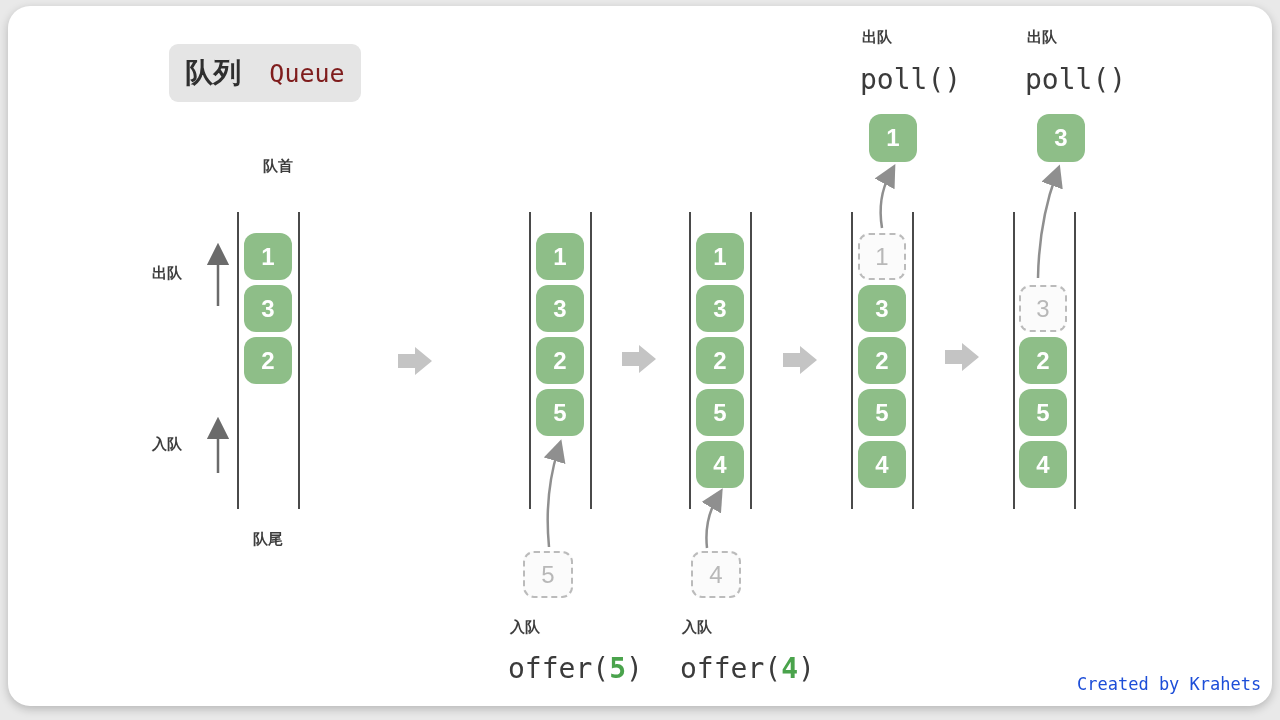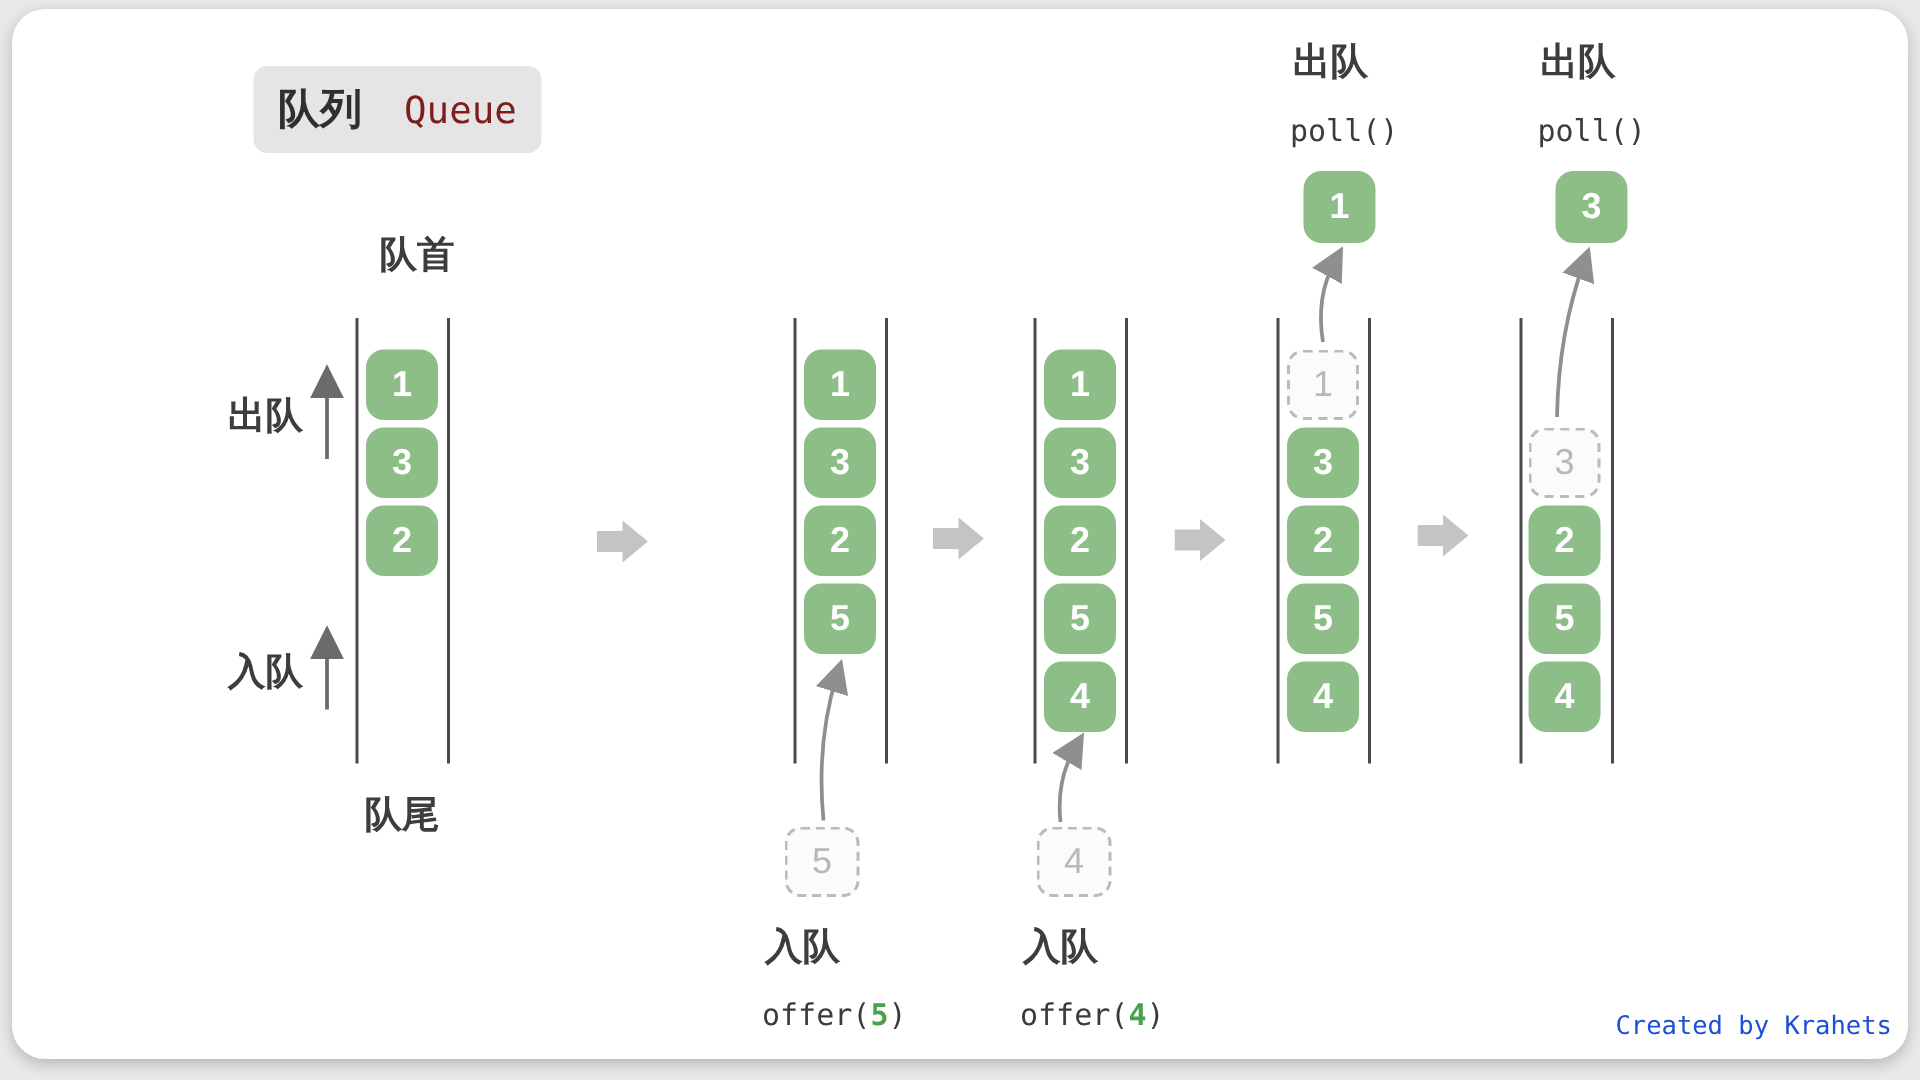--- a/index.html
+++ b/index.html
@@ -13,22 +13,22 @@
     box-shadow:0 3px 10px rgba(0,0,0,0.22);
   }
   .abs{position:absolute;}
   .badge{
     position:absolute;left:169px;top:44px;width:192px;height:58px;
     background:#e5e5e5;border-radius:9px;
     display:flex;align-items:center;justify-content:center;gap:28px;
   }
   .badge-cn{font-size:28px;font-weight:bold;color:#2f2f2f;}
   .badge-en{font-family:"DejaVu Sans Mono",monospace;font-size:25px;color:#7f1d1d;}
-  .cjk{font-size:25px;font-weight:bold;color:#3d3d3d;line-height:1.2;font-family:Liberation Mono, monospace;}
-  .mono{font-family:"DejaVu Sans Mono",monospace;font-size:20px;color:#3b3b3b;line-height:1.2;margin-top:12px;}
+  .cjk{font-size:15px;font-weight:bold;color:#3d3d3d;line-height:1.2;}
+  .mono{font-family:"DejaVu Sans Mono",monospace;font-size:28px;color:#3b3b3b;line-height:1.2;}
   .mono .arg{color:#4aa34c;font-weight:bold;}
   .vline{position:absolute;top:212px;height:297px;width:1.5px;background:#4a4a4a;}
   .cell{
     position:absolute;width:48px;height:47px;border-radius:12px;
     background:#8ebe88;color:#ffffff;font-size:24px;font-weight:bold;
     display:flex;align-items:center;justify-content:center;box-sizing:border-box;
   }
   .ghost{
     background:#fbfbfb;border:2px dashed #bbbbbb;color:#b8b8b8;font-weight:normal;
     border-radius:11px;

